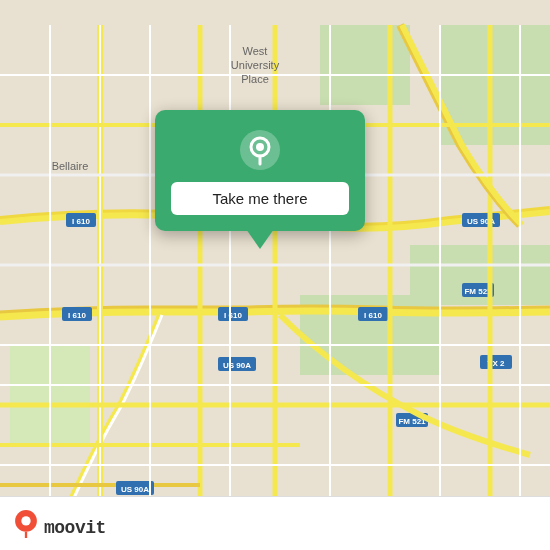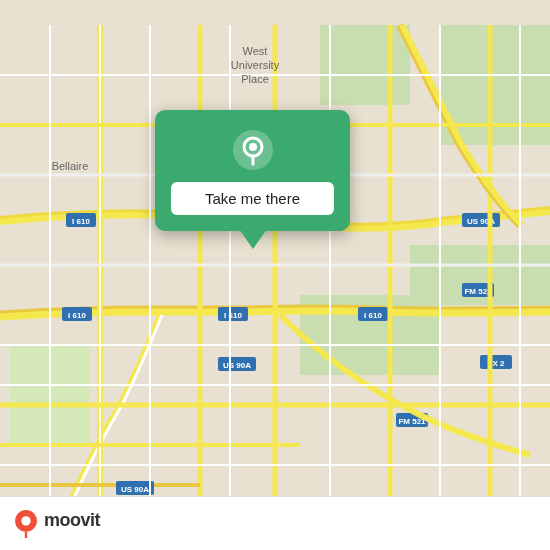--- a/index.html
+++ b/index.html
@@ -19,21 +19,21 @@
       position: absolute;
       top: 0; left: 0;
       width: 100%; height: 100%;
     }
 
     
     .popup-card {
       position: absolute;
       top: 110px;
       left: 155px;
-      width: 195px;
+      width: 210px;
       background: #3aaa6e;
       border-radius: 10px;
       display: flex;
       flex-direction: column;
       align-items: center;
       padding: 18px 16px 16px 16px;
       box-shadow: 0 4px 16px rgba(0,0,0,0.3);
       z-index: 10;
     }
     .popup-card::after {
@@ -83,22 +83,23 @@
     .bottom-bar-location {
       flex: 1;
     }
     .bottom-bar-location-name {
       font-size: 15px;
       font-weight: 600;
       color: #111;
     }
     .moovit-logo {
       display: flex;
-      align-items: flex-start;
+      align-items: flex-end;
       gap: 4px;
+      font-family: Liberation Mono, monospace;
     }
     .moovit-pin {
       width: 28px;
       height: 28px;
     }
     .moovit-text {
       font-size: 18px;
       font-weight: bold;
       color: #333;
       letter-spacing: -0.5px;

